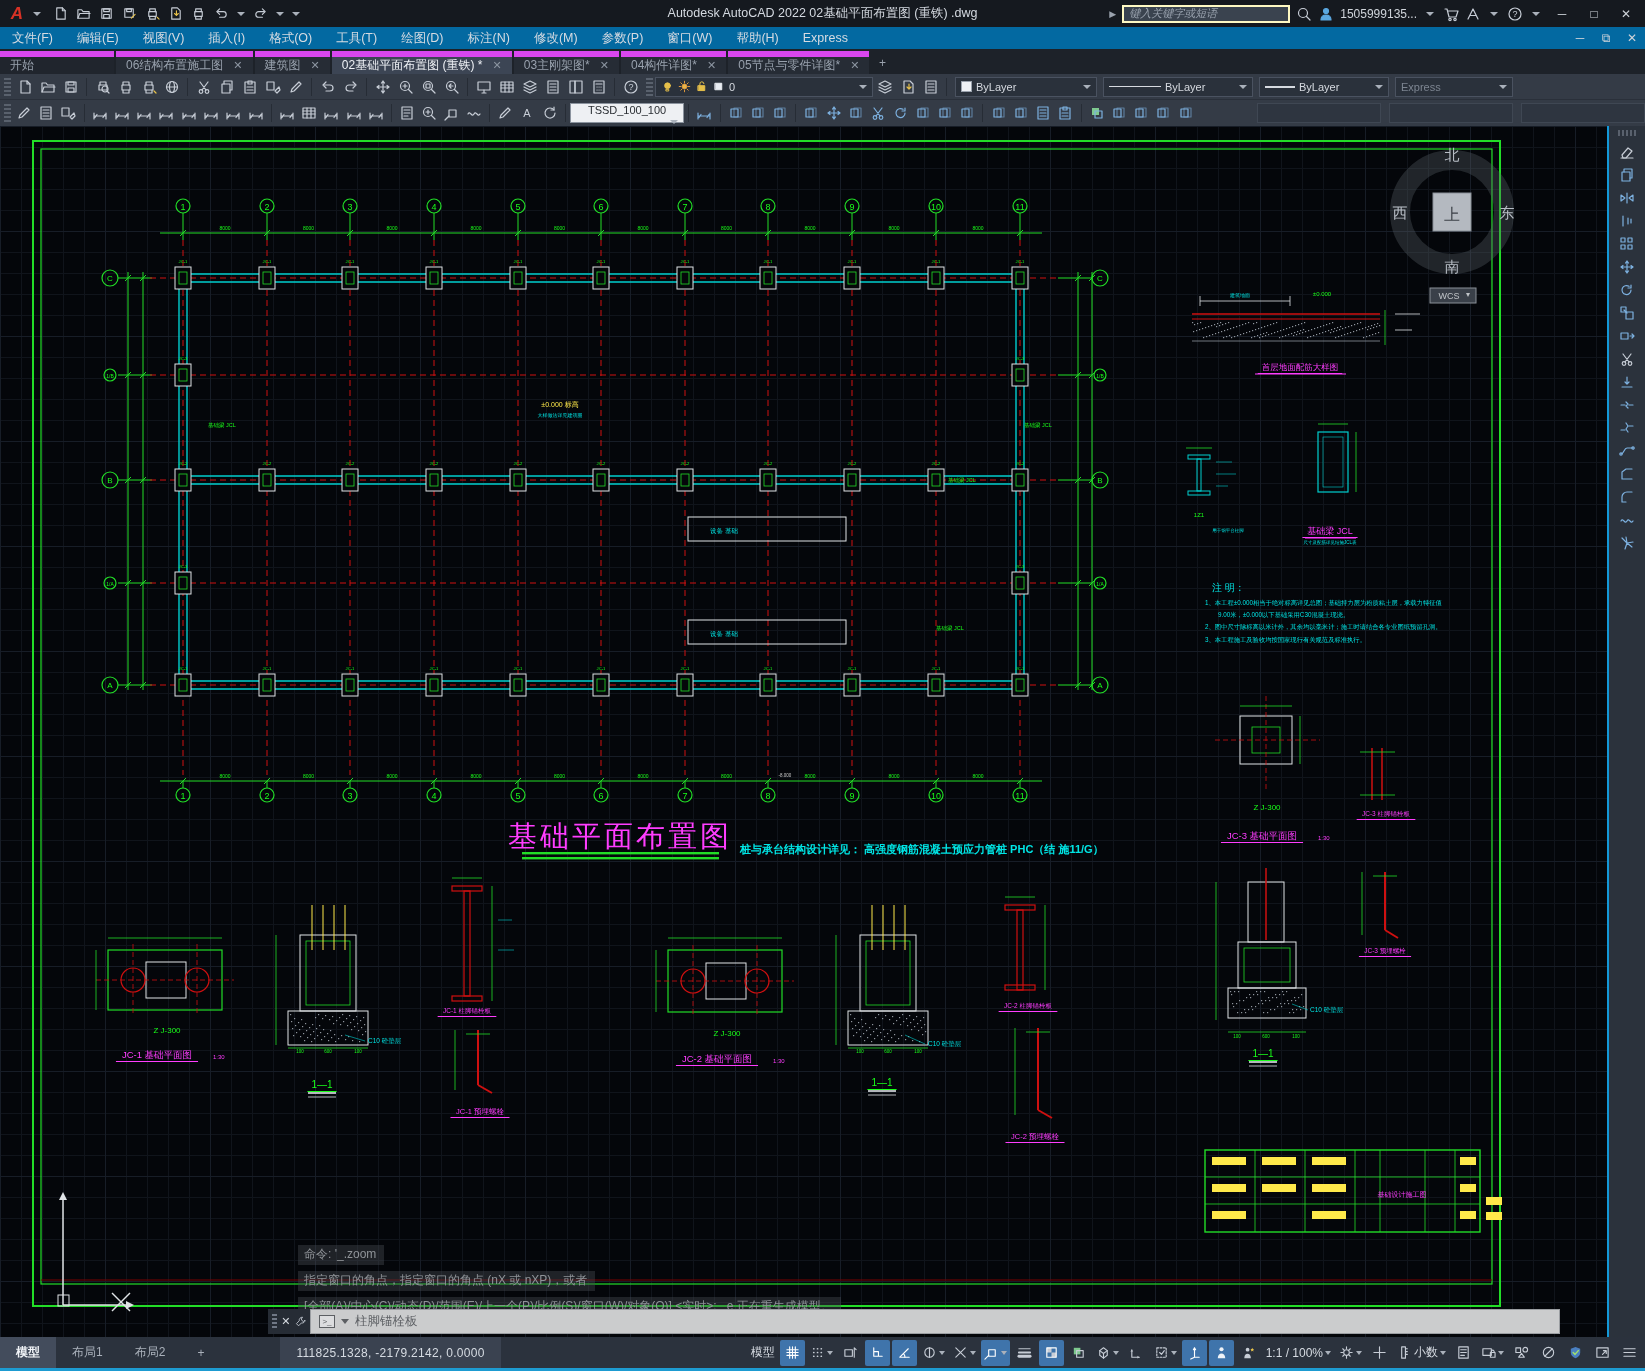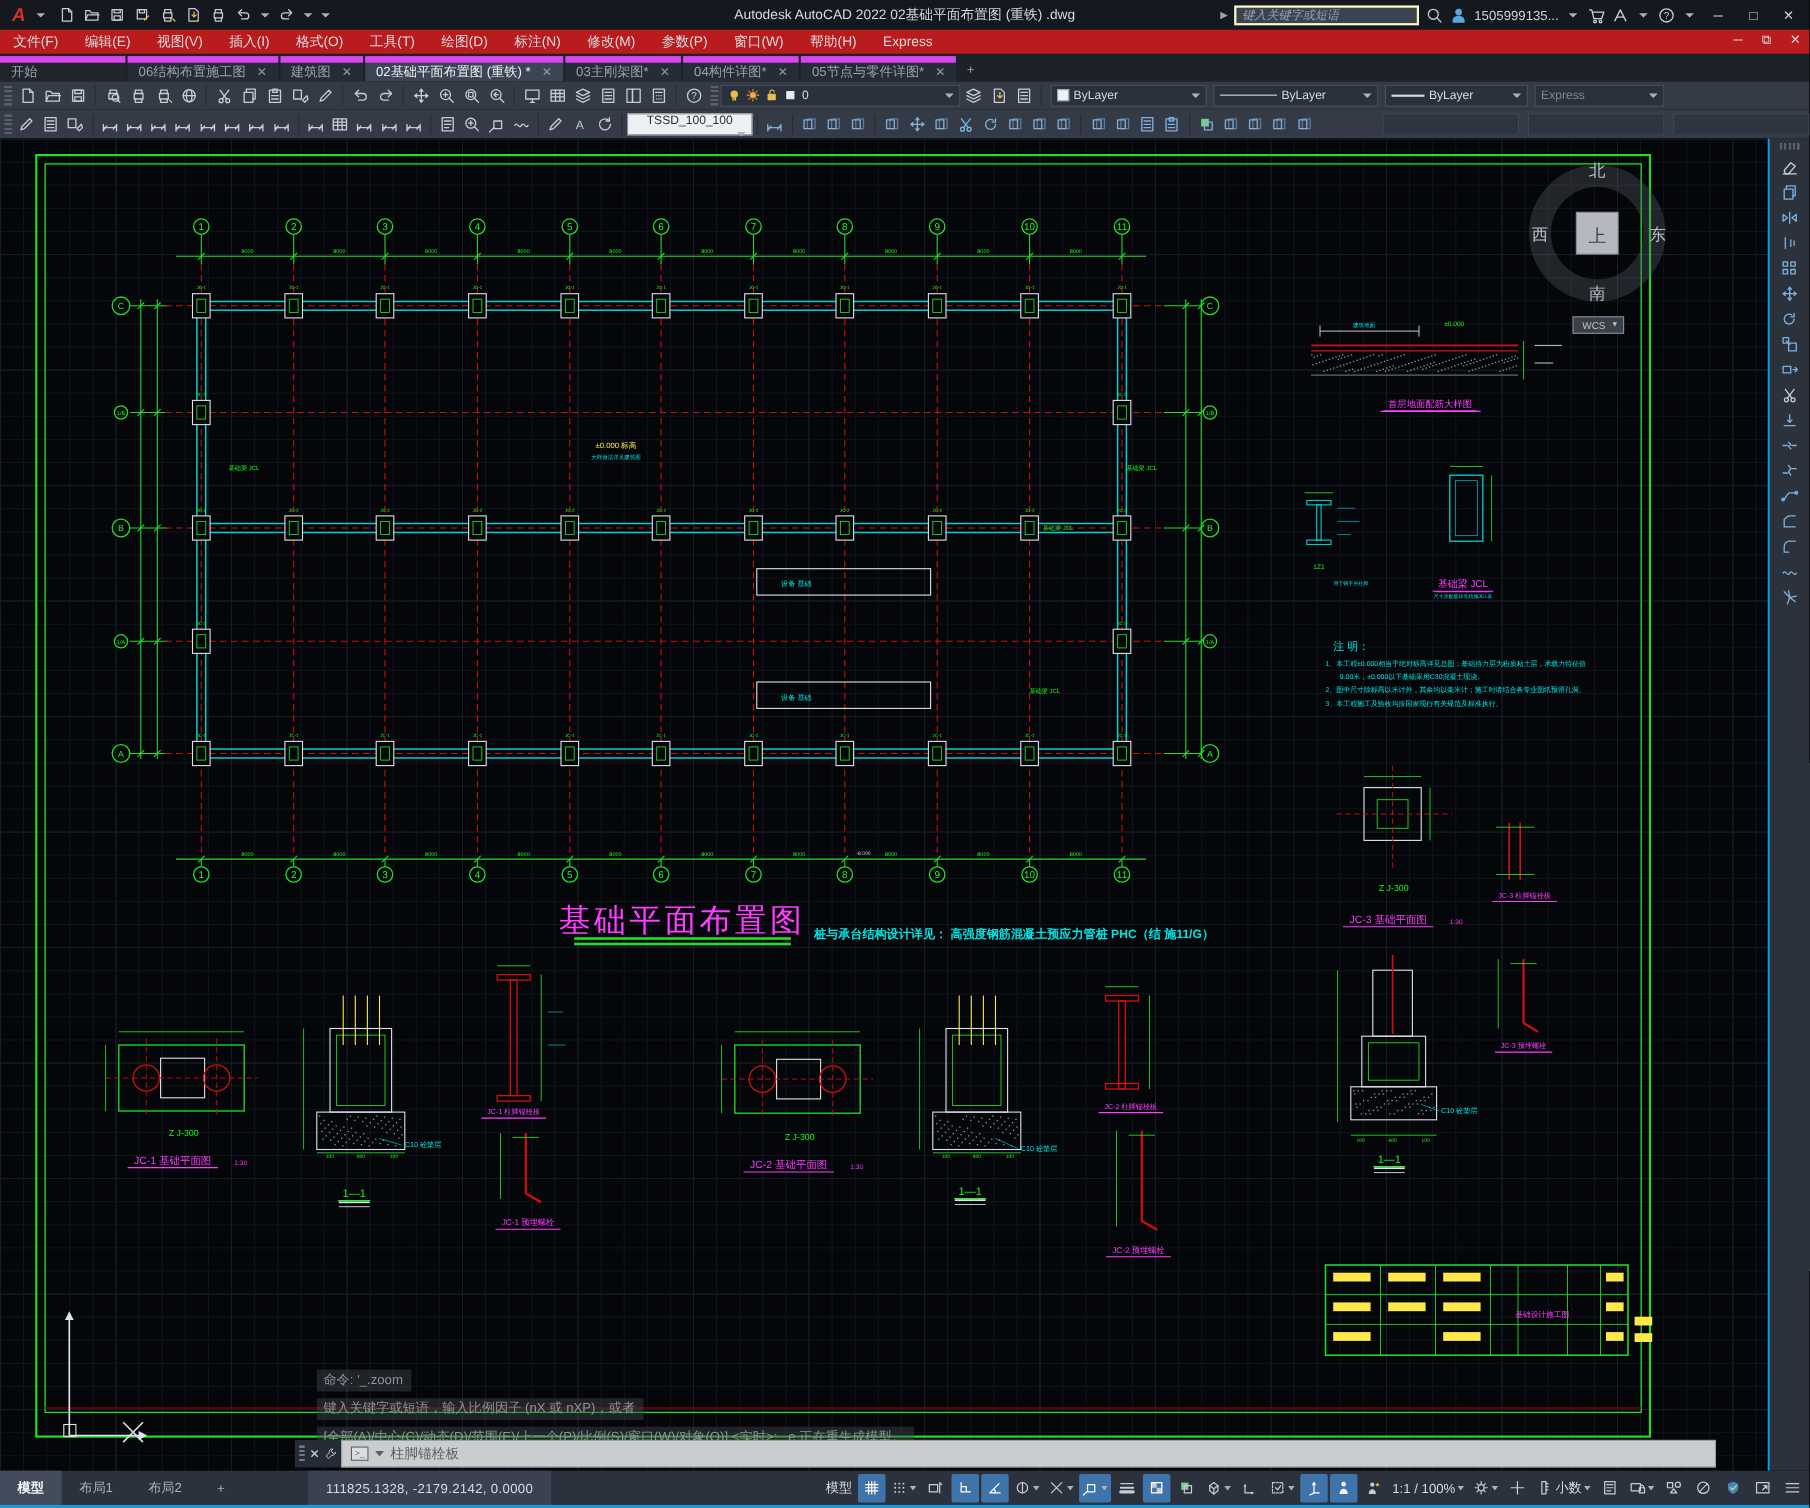--- a/index.html
+++ b/index.html
@@ -20,22 +20,22 @@
   #share .icn { width:14px; height:14px; }
   #tb-title { position:absolute; left:50%; transform:translateX(-50%); white-space:nowrap; color:#d4d9e0; font-size:12.5px;}
   #tb-right { margin-left:auto; display:flex; align-items:center; gap:6px; padding-right:6px; }
   #searchbox { width:168px; height:18px; background:#3a434f; border:2px solid #fef9c3; color:#98a1ad;
     font-style:italic; font-size:11px; display:flex; align-items:center; padding:0 5px; }
   .win-btn { width:26px; height:20px; display:flex; align-items:center; justify-content:center; color:#cfd4da; font-size:12px; }
   .mini-arrow { color:#9aa2ad; font-size:9px; }
   #account { color:#cfd4da; }
 
   
-  #menubar { position:absolute; left:0; top:27px; width:100%; height:22px; background:#b91c1c;
-    display:flex; align-items:flex-start; color:#d6dbe2; font-size:12.5px; }
+  #menubar { position:absolute; left:0; top:27px; width:100%; height:22px; background:#0369a1;
+    display:flex; align-items:center; color:#d6dbe2; font-size:12.5px; }
   .menu-item { padding:0 12px; height:100%; display:flex; align-items:center; }
   #menubar .win-ctrl { margin-left:auto; display:flex; }
   #menubar .win-btn { height:18px; }
 
   
   #tabbar { position:absolute; left:0; top:49px; width:100%; height:25px; background:#1d2229;
     display:flex; align-items:flex-end; color:#98a1ad; font-size:12px; }
   .doc-tab { height:23px; background:#262c35; margin-right:2px; display:flex; align-items:center;
     padding:0 10px; border-top:6px solid #d946ef; white-space:nowrap; }
   .doc-tab.first { background:#20252d; }
@@ -75,21 +75,21 @@
 
   
   #side-divider { position:absolute; left:1607px; top:126px; width:2px; height:1211px; background:#1398d8; }
   #sidebar { position:absolute; left:1609px; top:126px; width:36px; height:1211px; background:#2b323c;
     display:flex; flex-direction:column; align-items:center; padding-top:4px; }
   #sidebar .ico { width:26px; height:23px; }
   #sidebar .grip2 { width:18px; height:6px; margin-bottom:4px;
     background:repeating-linear-gradient(90deg,#59616d 0 2px,transparent 2px 4px); }
 
   
-  #cmd-history { position:absolute; left:288px; top:1245px; font-size:12px; color:#8f9398; z-index:6; }
+  #cmd-history { position:absolute; left:298px; top:1245px; font-size:12px; color:#8f9398; z-index:6; }
   .cmd-line { background:rgba(70,74,80,0.42); padding:1px 8px 2px 6px; margin-bottom:6px; width:max-content;
     white-space:nowrap; }
   #cmd-bar { position:absolute; left:268px; top:1309px; width:1292px; height:25px; display:flex; z-index:7; }
   #cmd-grip { width:42px; background:#262c35; display:flex; align-items:center; color:#d6dae0; gap:4px; padding:0 4px;}
   #cmd-grip .dots { width:6px; height:16px;
     background:repeating-linear-gradient(180deg,#707886 0 2px,transparent 2px 4px); }
   #cmd-field { flex:1; background:#cbcccd; display:flex; align-items:center; color:#5c5f63; font-size:12.5px; gap:6px;
     padding:0 8px; border:1px solid #9b9ea2; }
   #cmd-icon { width:16px; height:13px; border:1px solid #5c5f63; font-size:8px; display:flex; align-items:center;
     justify-content:center; color:#5c5f63; background:#dcdddf; }
@@ -1739,21 +1739,21 @@
       </span>
       <span class="ico">
         <svg class="icn blue" viewBox="0 0 16 16">
           <path d="M8 8L3 3M8 8l6-1M8 8l-2 6M8 8l5 4M8 8L7 2"></path>
         </svg>
       </span>
     </div>
 
   <div id="cmd-history">
       <div class="cmd-line">命令: '_.zoom</div>
-      <div class="cmd-line">键入关键字或短语，输入比例因子 (nX 或 nXP)，或者</div>
+      <div class="cmd-line">指定窗口的角点，指定窗口的角点 (nX 或 nXP)，或者</div>
       <div class="cmd-line">[全部(A)/中心(C)/动态(D)/范围(E)/上一个(P)/比例(S)/窗口(W)/对象(O)] &lt;实时&gt;: _e 正在重生成模型。</div>
     </div>
 
   <div id="cmd-bar">
     <div id="cmd-grip">
       <div class="dots"></div>
       <span style="font-size:11px;">✕</span>
       <svg class="icn" viewBox="0 0 16 16" style="width:13px;height:13px;">
           <path d="M10 2a4 4 0 0 0-4 5L2 11l3 3 4-4a4 4 0 0 0 5-4l-2 2-2-1-1-2z"></path>
         </svg>

